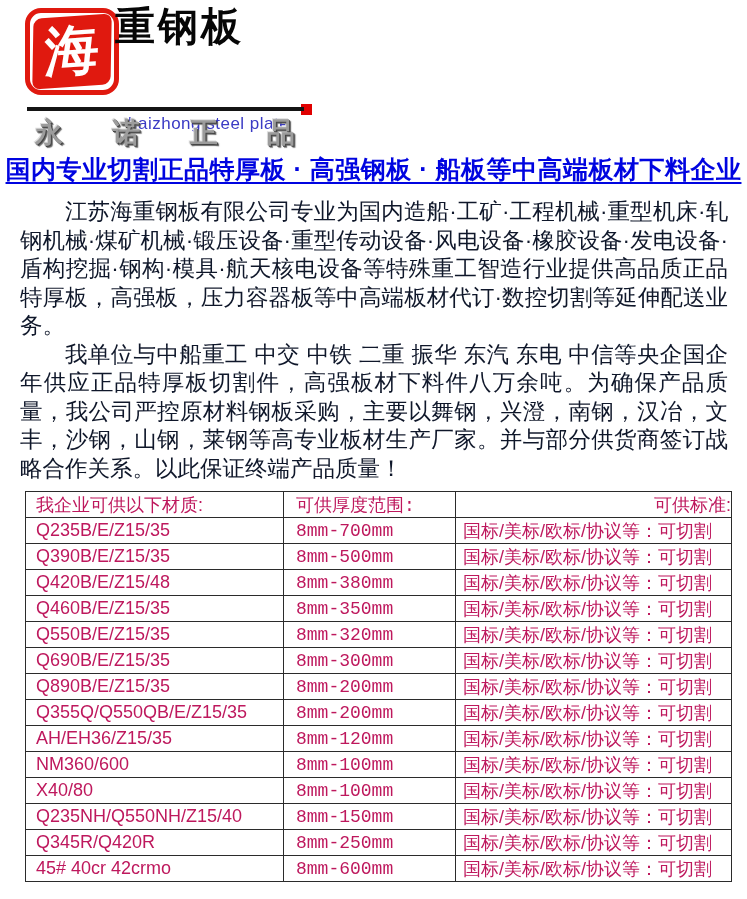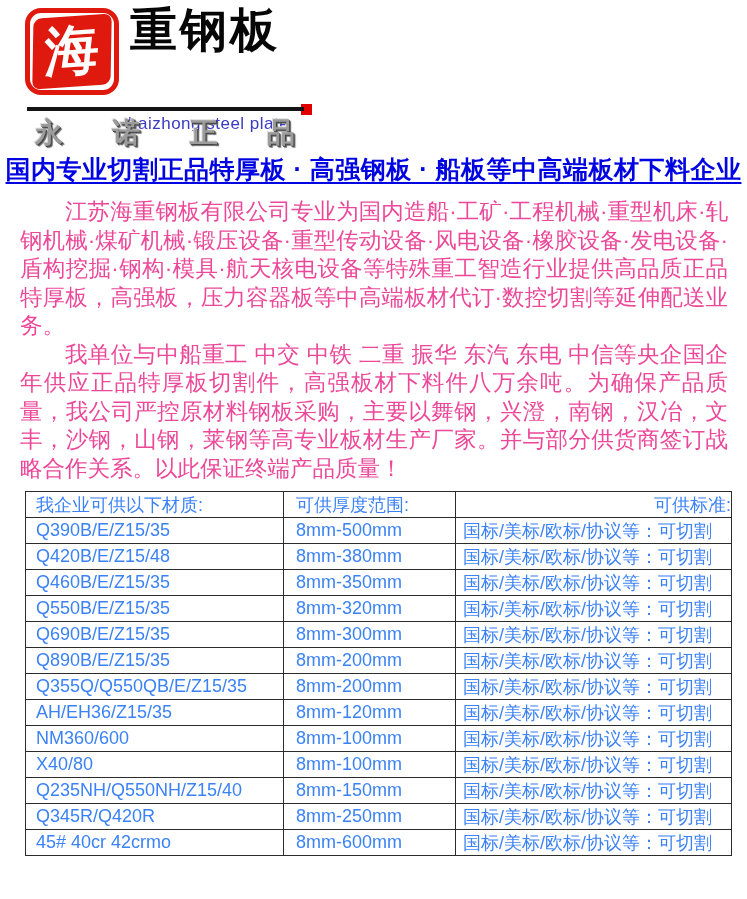--- a/index.html
+++ b/index.html
@@ -21,22 +21,22 @@
     padding:3px; background:#ffffff;
   }
   .seal-inner {
     width:100%; height:100%;
     background:#e0190f; border-radius:8px;
     display:flex; align-items:center; justify-content:center;
     color:#ffffff; font-size:54px; font-weight:bold;
     transform:skewX(-5deg) rotate(-4deg);
   }
   .brand {
-    position:absolute; left:105px; top:4px;
-    font-size:47px; font-weight:900; color:#060606;
+    position:absolute; left:90px; top:4px;
+    font-size:40px; font-weight:900; color:#060606;
     letter-spacing:3px; line-height:1.1;
     font-family:"Liberation Sans", sans-serif;
   }
   .subtitle-row {
     position:absolute; left:103px; top:84px;
     display:flex; align-items:center;
   }
   .subtitle {
     color:#3a3ac4; font-size:17px; letter-spacing:0.5px;margin-top:30px;
   }
@@ -65,48 +65,48 @@
     text-decoration-thickness:2px;
     text-underline-offset:4px;
     white-space:nowrap;
     letter-spacing:0.5px;
   }
 
   
   .body-text { margin:12px 19px 0 20px; }
   .body-text p {
     font-size:22.5px; line-height:28.5px;
-    color:#ec4899;
+    color:#0f172a;
     text-align:justify;
     text-indent:2em;
   }
 
   
   table.materials {
     margin:8px 0 0 25px;
     width:706px;
     border-collapse:collapse;
     table-layout:fixed;
   }
   .materials col.c1 { width:258px; }
   .materials col.c2 { width:172px; }
   .materials col.c3 { width:276px; }
   .materials th, .materials td {
     border:1px solid #2b2b2b;
     height:26px;
     font-size:18px;
-    color:#3b82f6;
+    color:#be185d;
     font-weight:normal;
     text-align:left;
     vertical-align:middle;
     padding:0 0 0 10px;
     white-space:nowrap;
     overflow:hidden;
   }
-  .materials th:nth-child(2), .materials td:nth-child(2) { padding-left:12px; }
+  .materials th:nth-child(2), .materials td:nth-child(2) { padding-left:12px;font-family:Liberation Mono, monospace; }
   .materials td:nth-child(3) { padding-left:7px; }
   .materials th:nth-child(3) { padding-left:38px;text-align:right; }
 </style>
 </head>
 <body>
 
 <div class="page">
 
   <div class="logo-block">
     <div class="seal">
@@ -139,20 +139,25 @@
         <col class="c2">
         <col class="c3">
       </colgroup>
     <tbody>
       <tr>
         <th>我企业可供以下材质:</th>
         <th>可供厚度范围:</th>
         <th>可供标准:</th>
       </tr>
       <tr>
+        <td>Q235B/E/Z15/35</td>
+        <td>8mm-700mm</td>
+        <td>国标/美标/欧标/协议等：可切割</td>
+      </tr>
+      <tr>
         <td>Q390B/E/Z15/35</td>
         <td>8mm-500mm</td>
         <td>国标/美标/欧标/协议等：可切割</td>
       </tr>
       <tr>
         <td>Q420B/E/Z15/48</td>
         <td>8mm-380mm</td>
         <td>国标/美标/欧标/协议等：可切割</td>
       </tr>
       <tr>

